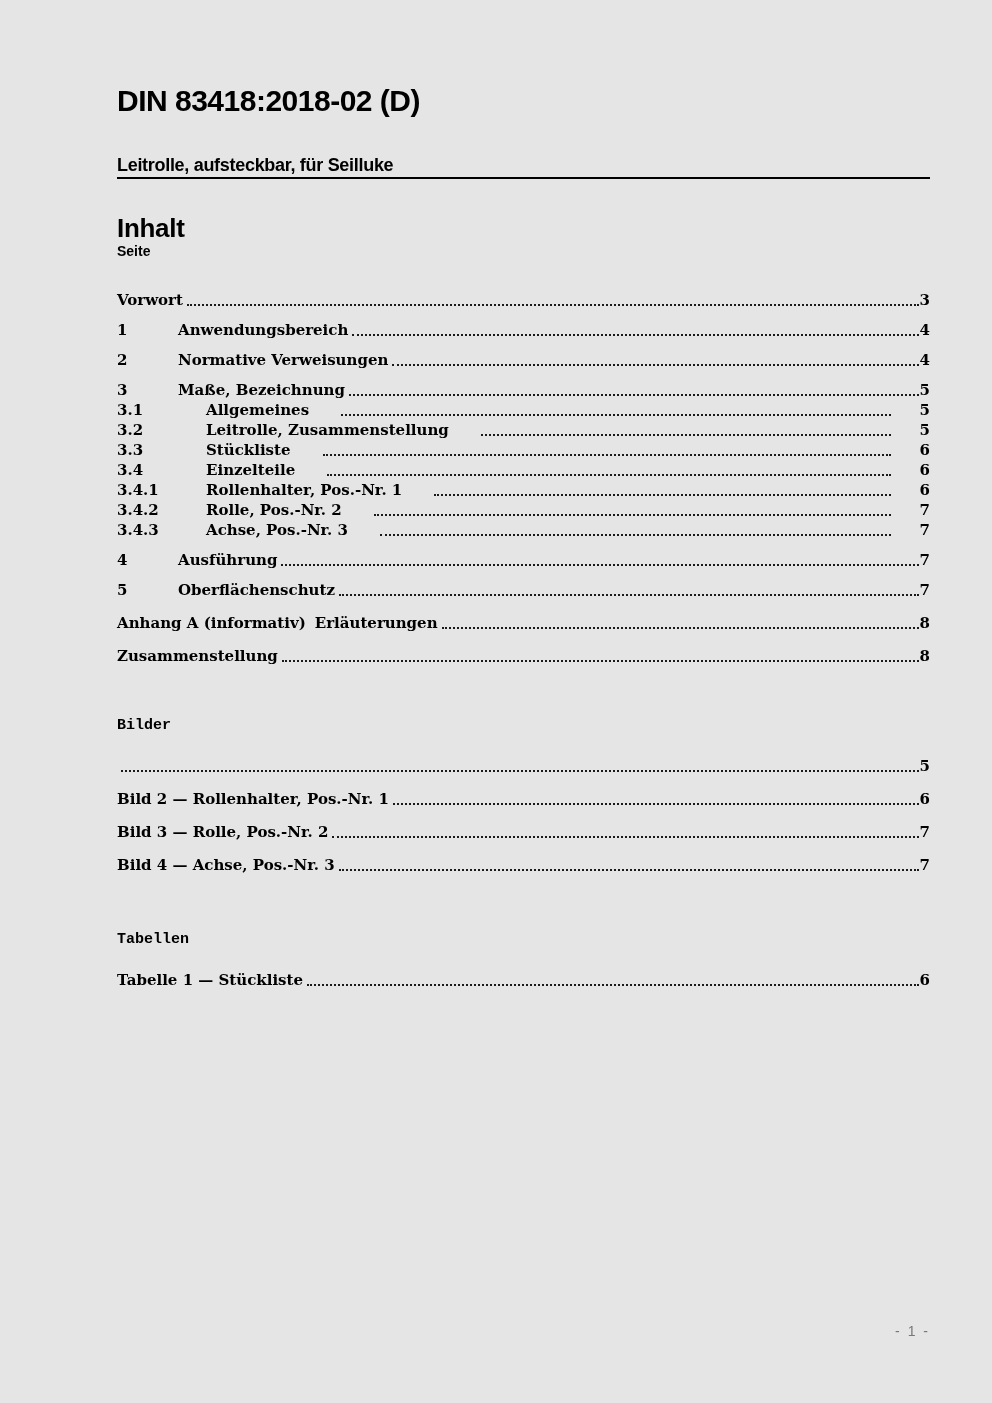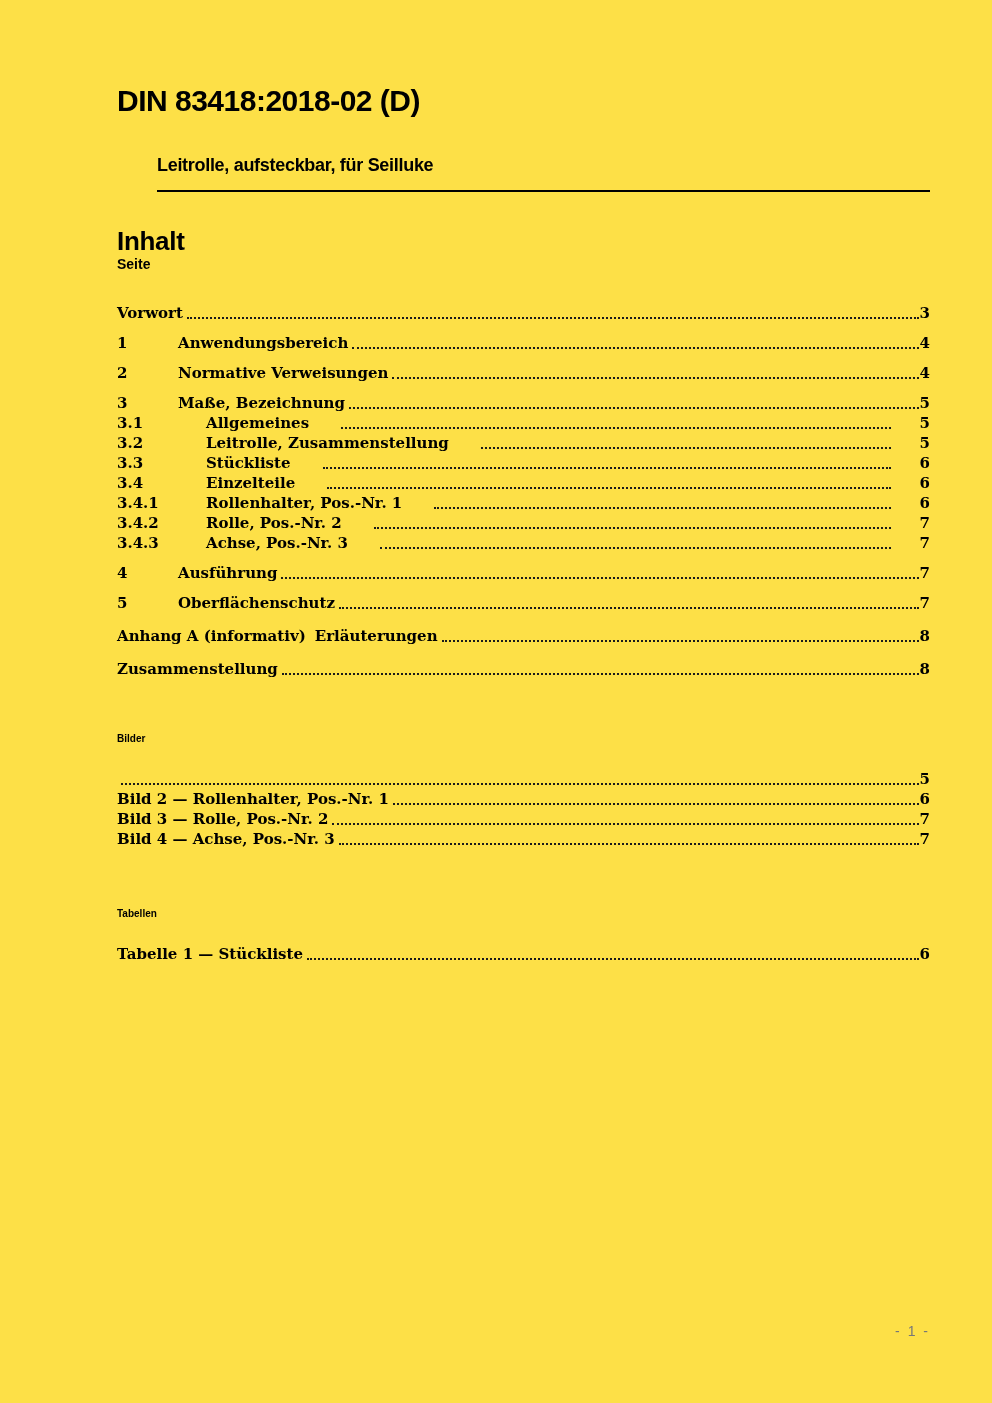--- a/index.html
+++ b/index.html
@@ -1,42 +1,41 @@
 <!DOCTYPE html>
 <html><head>
 <meta charset="utf-8">
 <style>
   html,body { margin:0; padding:0; background:#ffffff; }
   .page {
     position: relative;
     width: 992px;
     height: 1403px;
-    background: #fde047;
+    background: #e5e5e5;
     font-family: "Liberation Sans", sans-serif;
     color: #000;
     overflow: hidden;
   }
   .content {
     position: absolute;
     left: 117px;
     top: 0;
     width: 813px;
   }
   .doc-title {
     margin-top: 84px;
     font-size: 30px;
     line-height: 34px;
     font-weight: 700;
     letter-spacing: -0.5px;
   }
   .doc-subtitle-wrap {
     margin-top: 36px;
     border-bottom: 2px solid #000;
-    padding-bottom: 14px;
-    margin-left: 40px;
+    padding-bottom: 1px;
   }
   .doc-subtitle {
     font-size: 18px;
     line-height: 22px;
     font-weight: 700;
     letter-spacing: -0.3px;
   }
   .inhalt-row {
     margin-top: 34px;
     display: flex;
@@ -78,36 +77,38 @@
   .leader {
     flex: 1 1 auto;
     min-width: 12px;
     border-bottom: 2px dotted #1a1a1a;
     margin: 0 1px 4px 4px;
     height: 0;
     align-self: flex-end;
   }
   .toc-page { flex: 0 0 auto; }
   .list-heading {
-    font-size: 10px;
+    font-size: 15px;
     font-weight: 700;
     line-height: 20px;
+    font-family: Liberation Mono, monospace;
   }
   .bilder-heading   { margin-top: 50px; }
   .tabellen-heading { margin-top: 55px; }
   .fig-list, .tab-list {
     font-family: "DejaVu Serif", serif;
     font-weight: 700;
     font-size: 15px;
   }
   .fig-row, .tab-row {
     display: flex;
     align-items: flex-end;
     line-height: 20px;
     height: 20px;
+    margin-top: 13px;
   }
   .fig-row.first, .tab-row.first { margin-top: 20px; }
   .page-footer {
     position: absolute;
     top: 1323px;
     right: 62px;
     font-size: 14px;
     color: #777;
     letter-spacing: 2px;
   }

